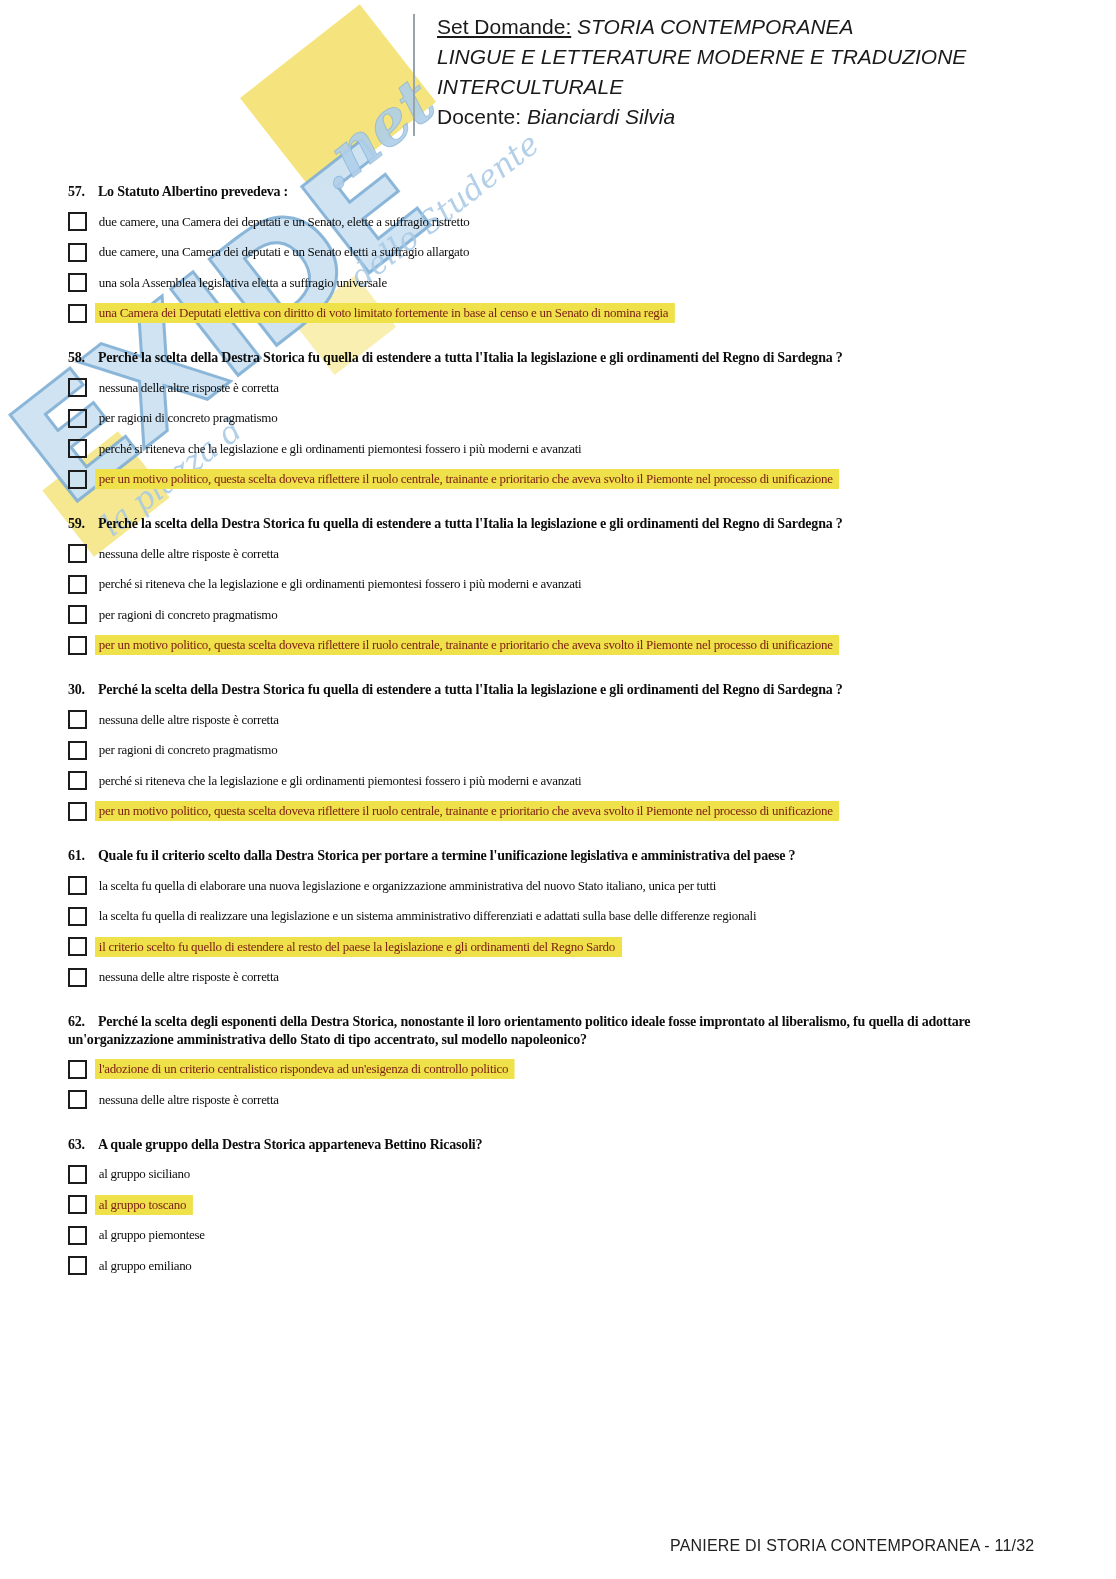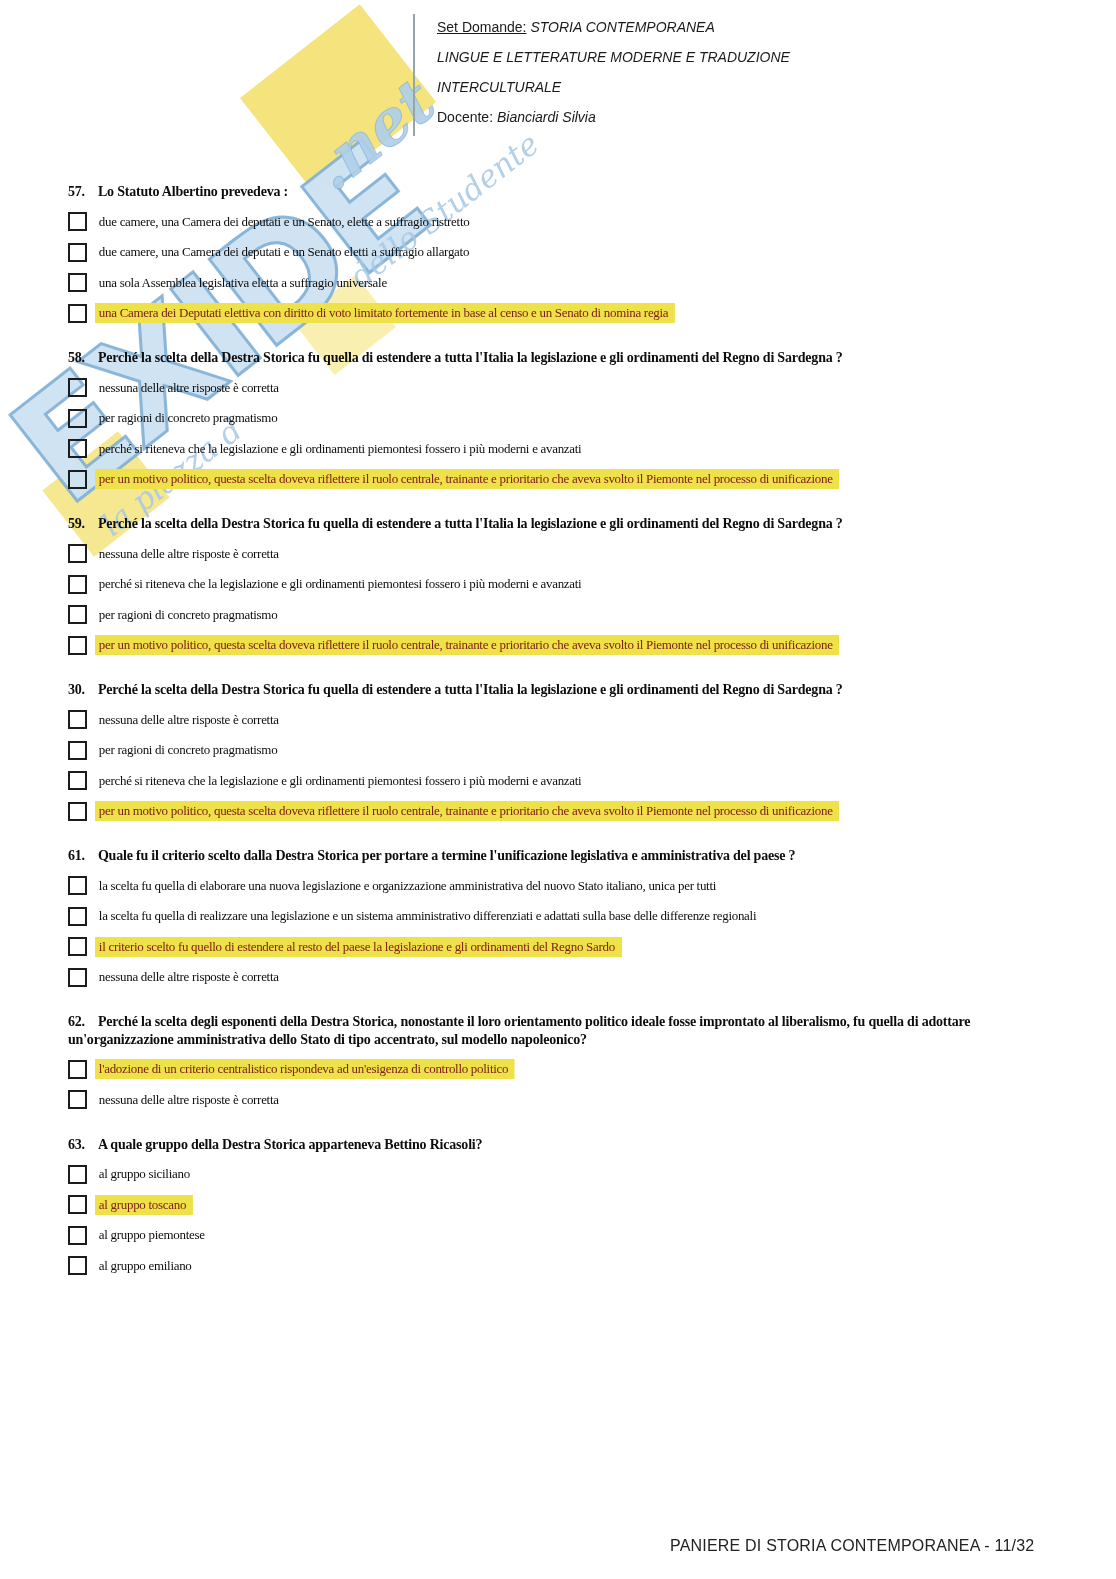--- a/index.html
+++ b/index.html
@@ -46,21 +46,21 @@
     color:rgba(166,200,228,0.85);
     transform:rotate(-38deg);
     white-space:nowrap;
   }
   .wm-s-right{left:330px;top:195px;}
   .wm-s-left{left:88px;top:462px;}
 
   
   .header{position:absolute;left:437px;top:12px;z-index:1;
     font-family:"Liberation Sans", sans-serif;
-    font-size:14px;line-height:30px;color:#1a1a1a;}
+    font-size:21px;line-height:30px;color:#1a1a1a;}
   .header .rule{position:absolute;left:-24px;top:2px;width:2px;height:122px;background:#97a3ad;}
   .hdr-underline{text-decoration:underline;}
   .hdr-italic{font-style:italic;}
 
   
   .content{position:absolute;left:68px;top:183px;right:64px;z-index:1;color:#0d0d0d;}
   .question{margin-bottom:26px;}
   .q-title{
     font-weight:bold;font-size:14px;line-height:17.5px;letter-spacing:-0.2px;
     margin-bottom:11px;

